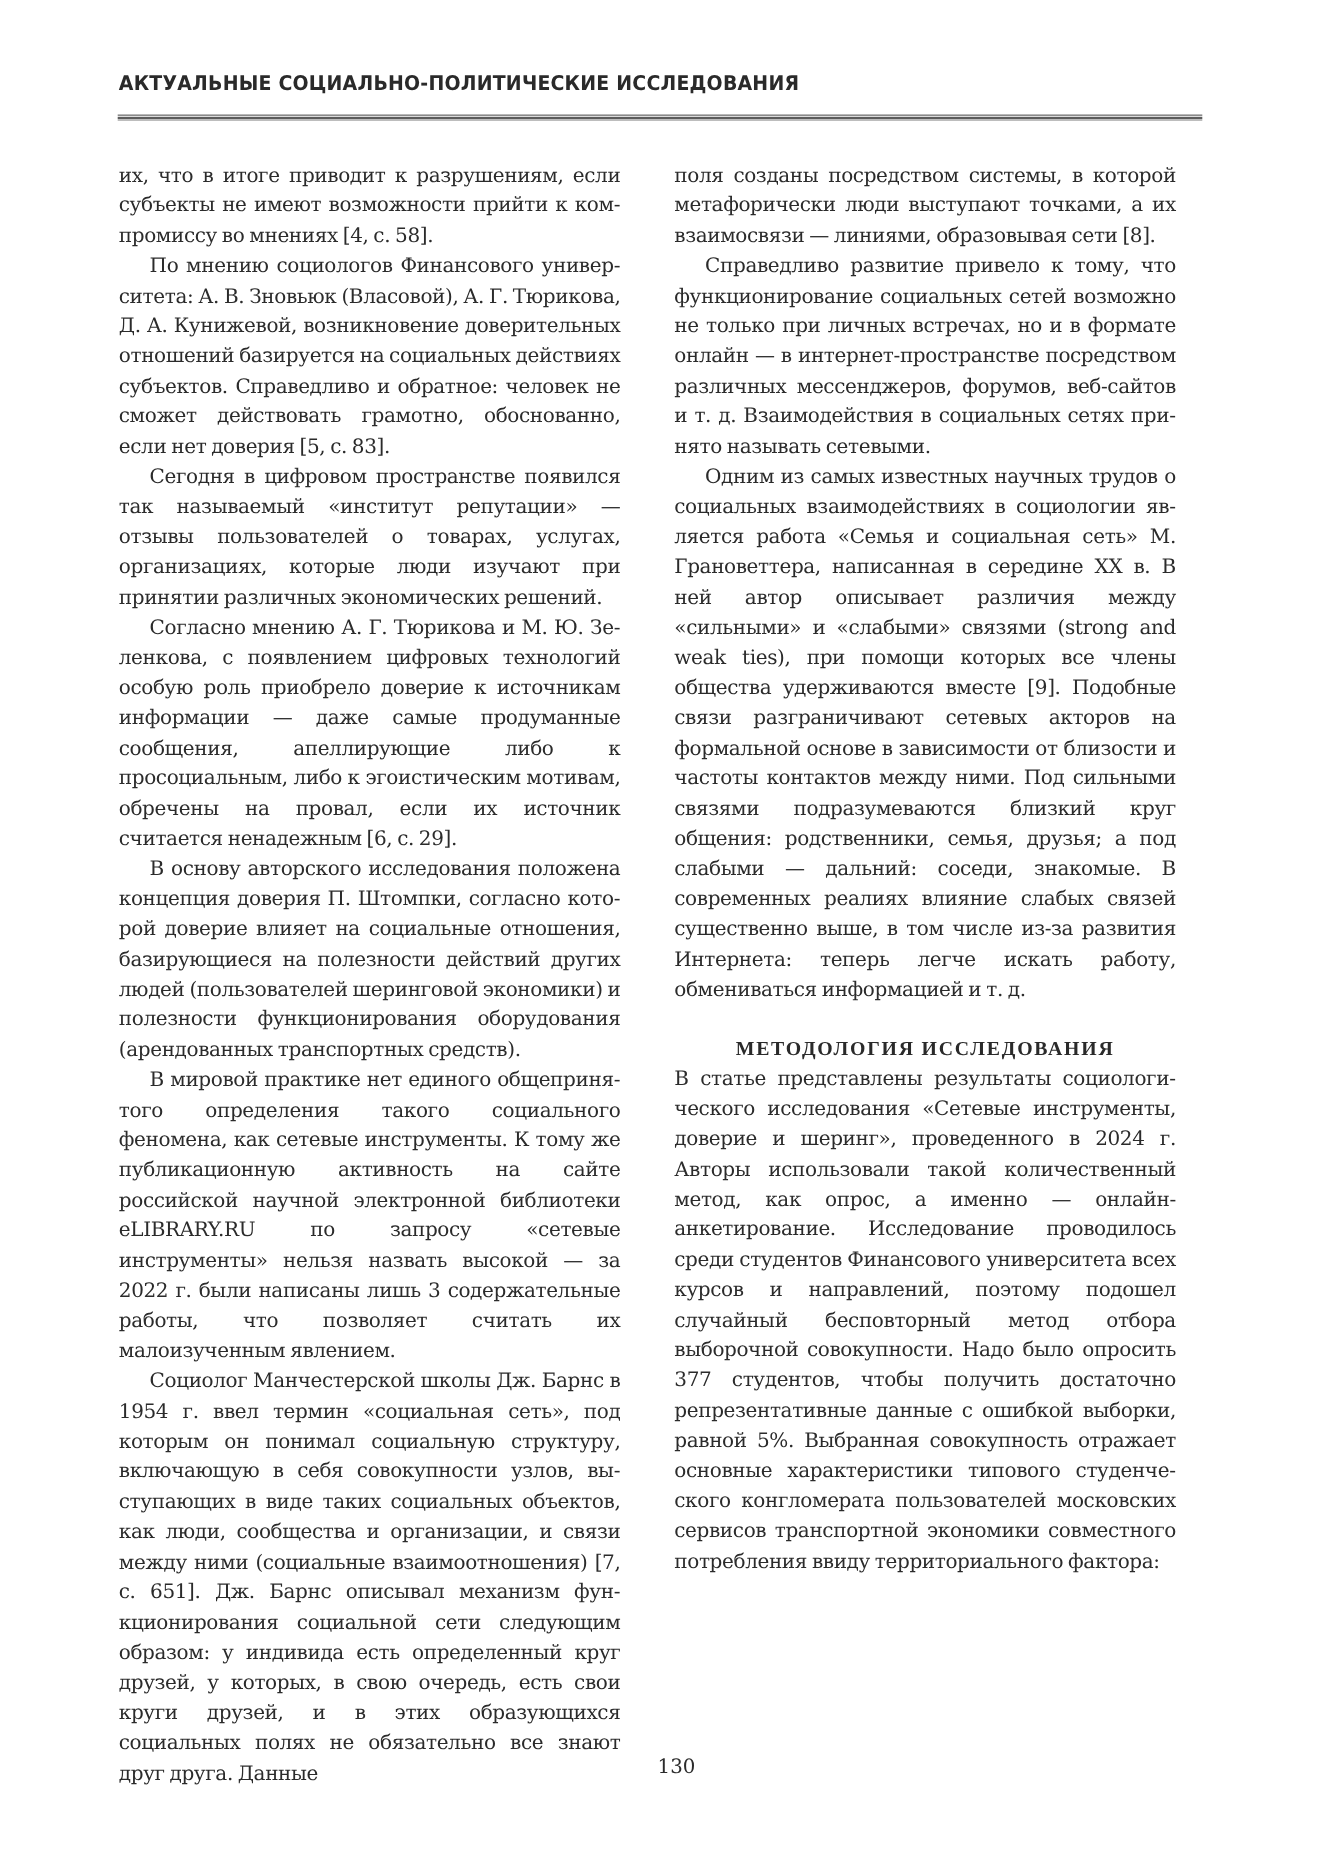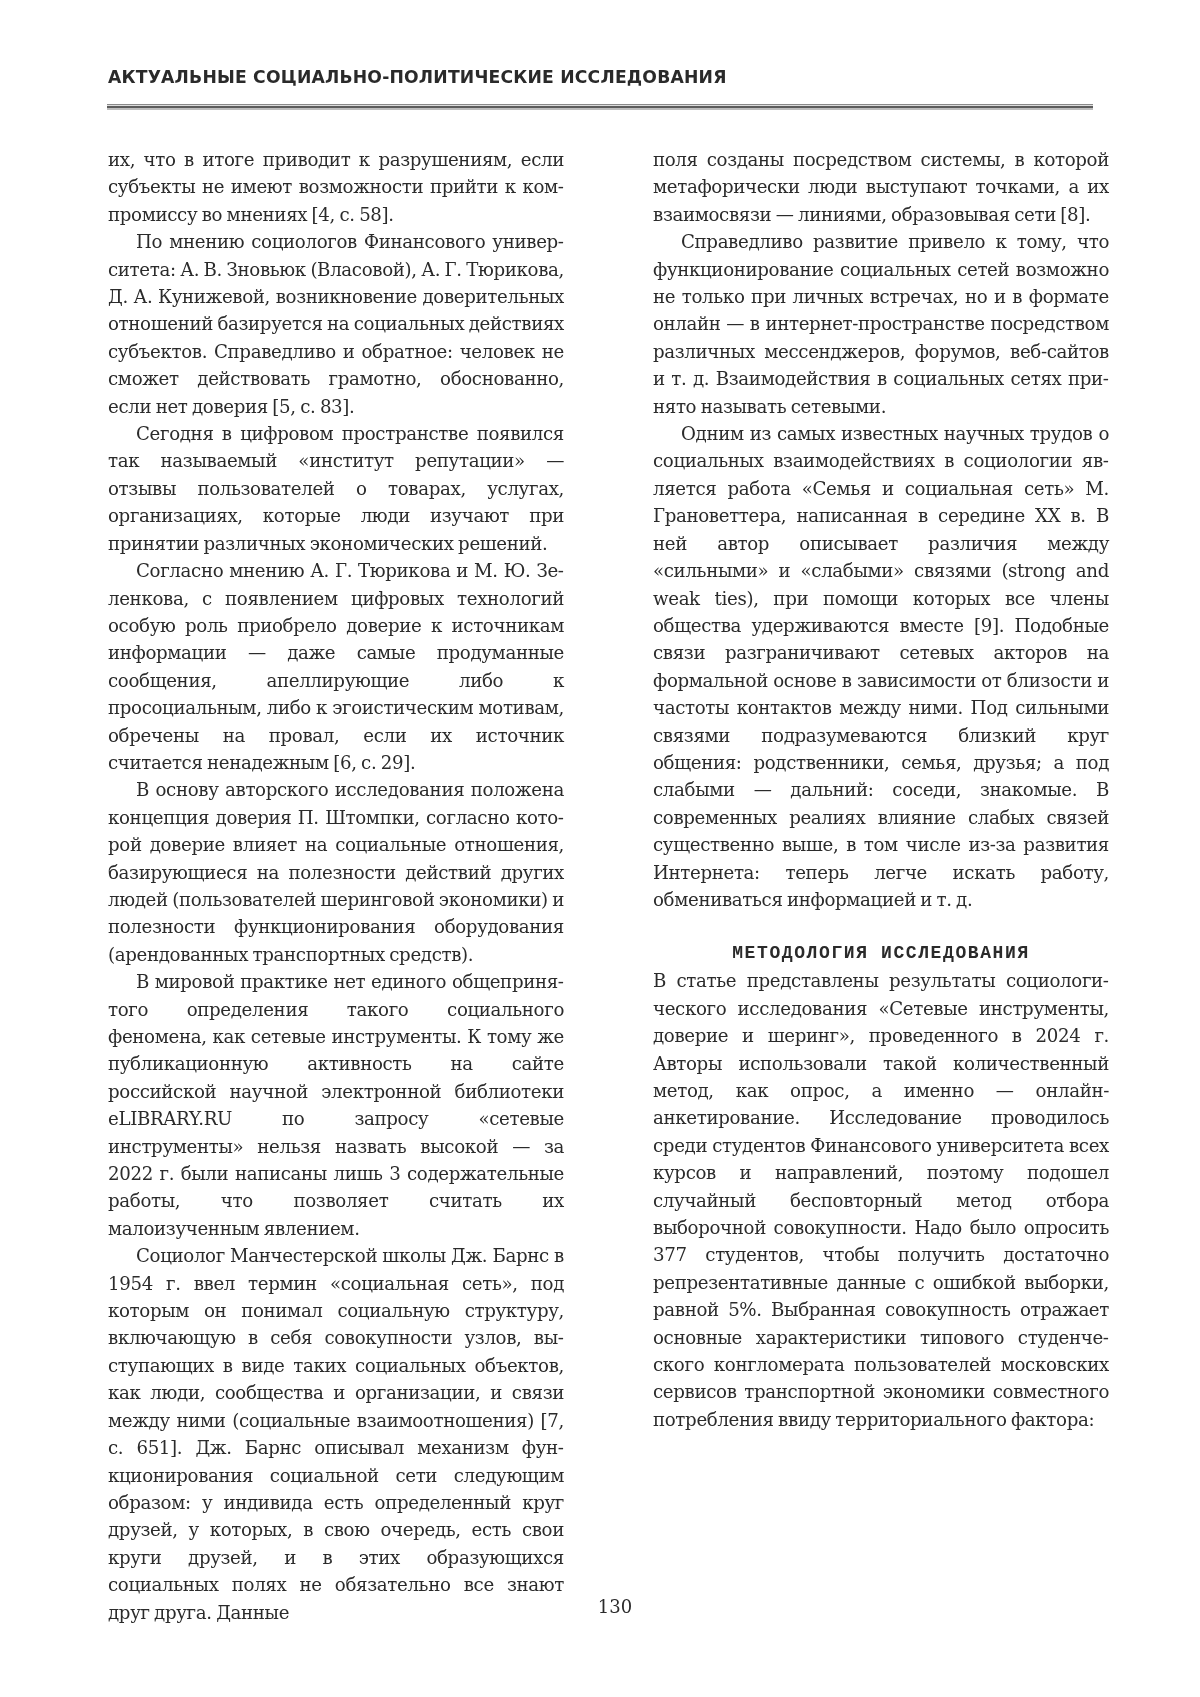--- a/index.html
+++ b/index.html
@@ -38,34 +38,34 @@
     .column {
       position: absolute;
       top: 146px;
       width: 456px;
       font-family: "DejaVu Serif", serif;
       font-size: 18.2px;
       line-height: 27.4px;
       color: #2b2b2b;
     }
     .col-left { left: 108px; }
-    .col-right { left: 653px; }
+    .col-right { left: 613px; }
     .para {
       margin: 0;
       text-align: justify;
       hyphens: manual;
       text-indent: 28px;
       letter-spacing: -0.35px;
       word-spacing: -1px;
     }
     .para.noindent { text-indent: 0; }
     .section-heading {
       margin: 27px 0 0 0;
       text-align: center;
-      font-family: Liberation Mono, monospace;
+      font-family: Liberation Serif, serif;
       font-weight: bold;
       font-size: 18px;
       letter-spacing: 1.6px;
       line-height: 27px;
       color: #2a2a2a;
     }
     .page-number {
       position: absolute;
       left: 15px;
       width: 1200px;

